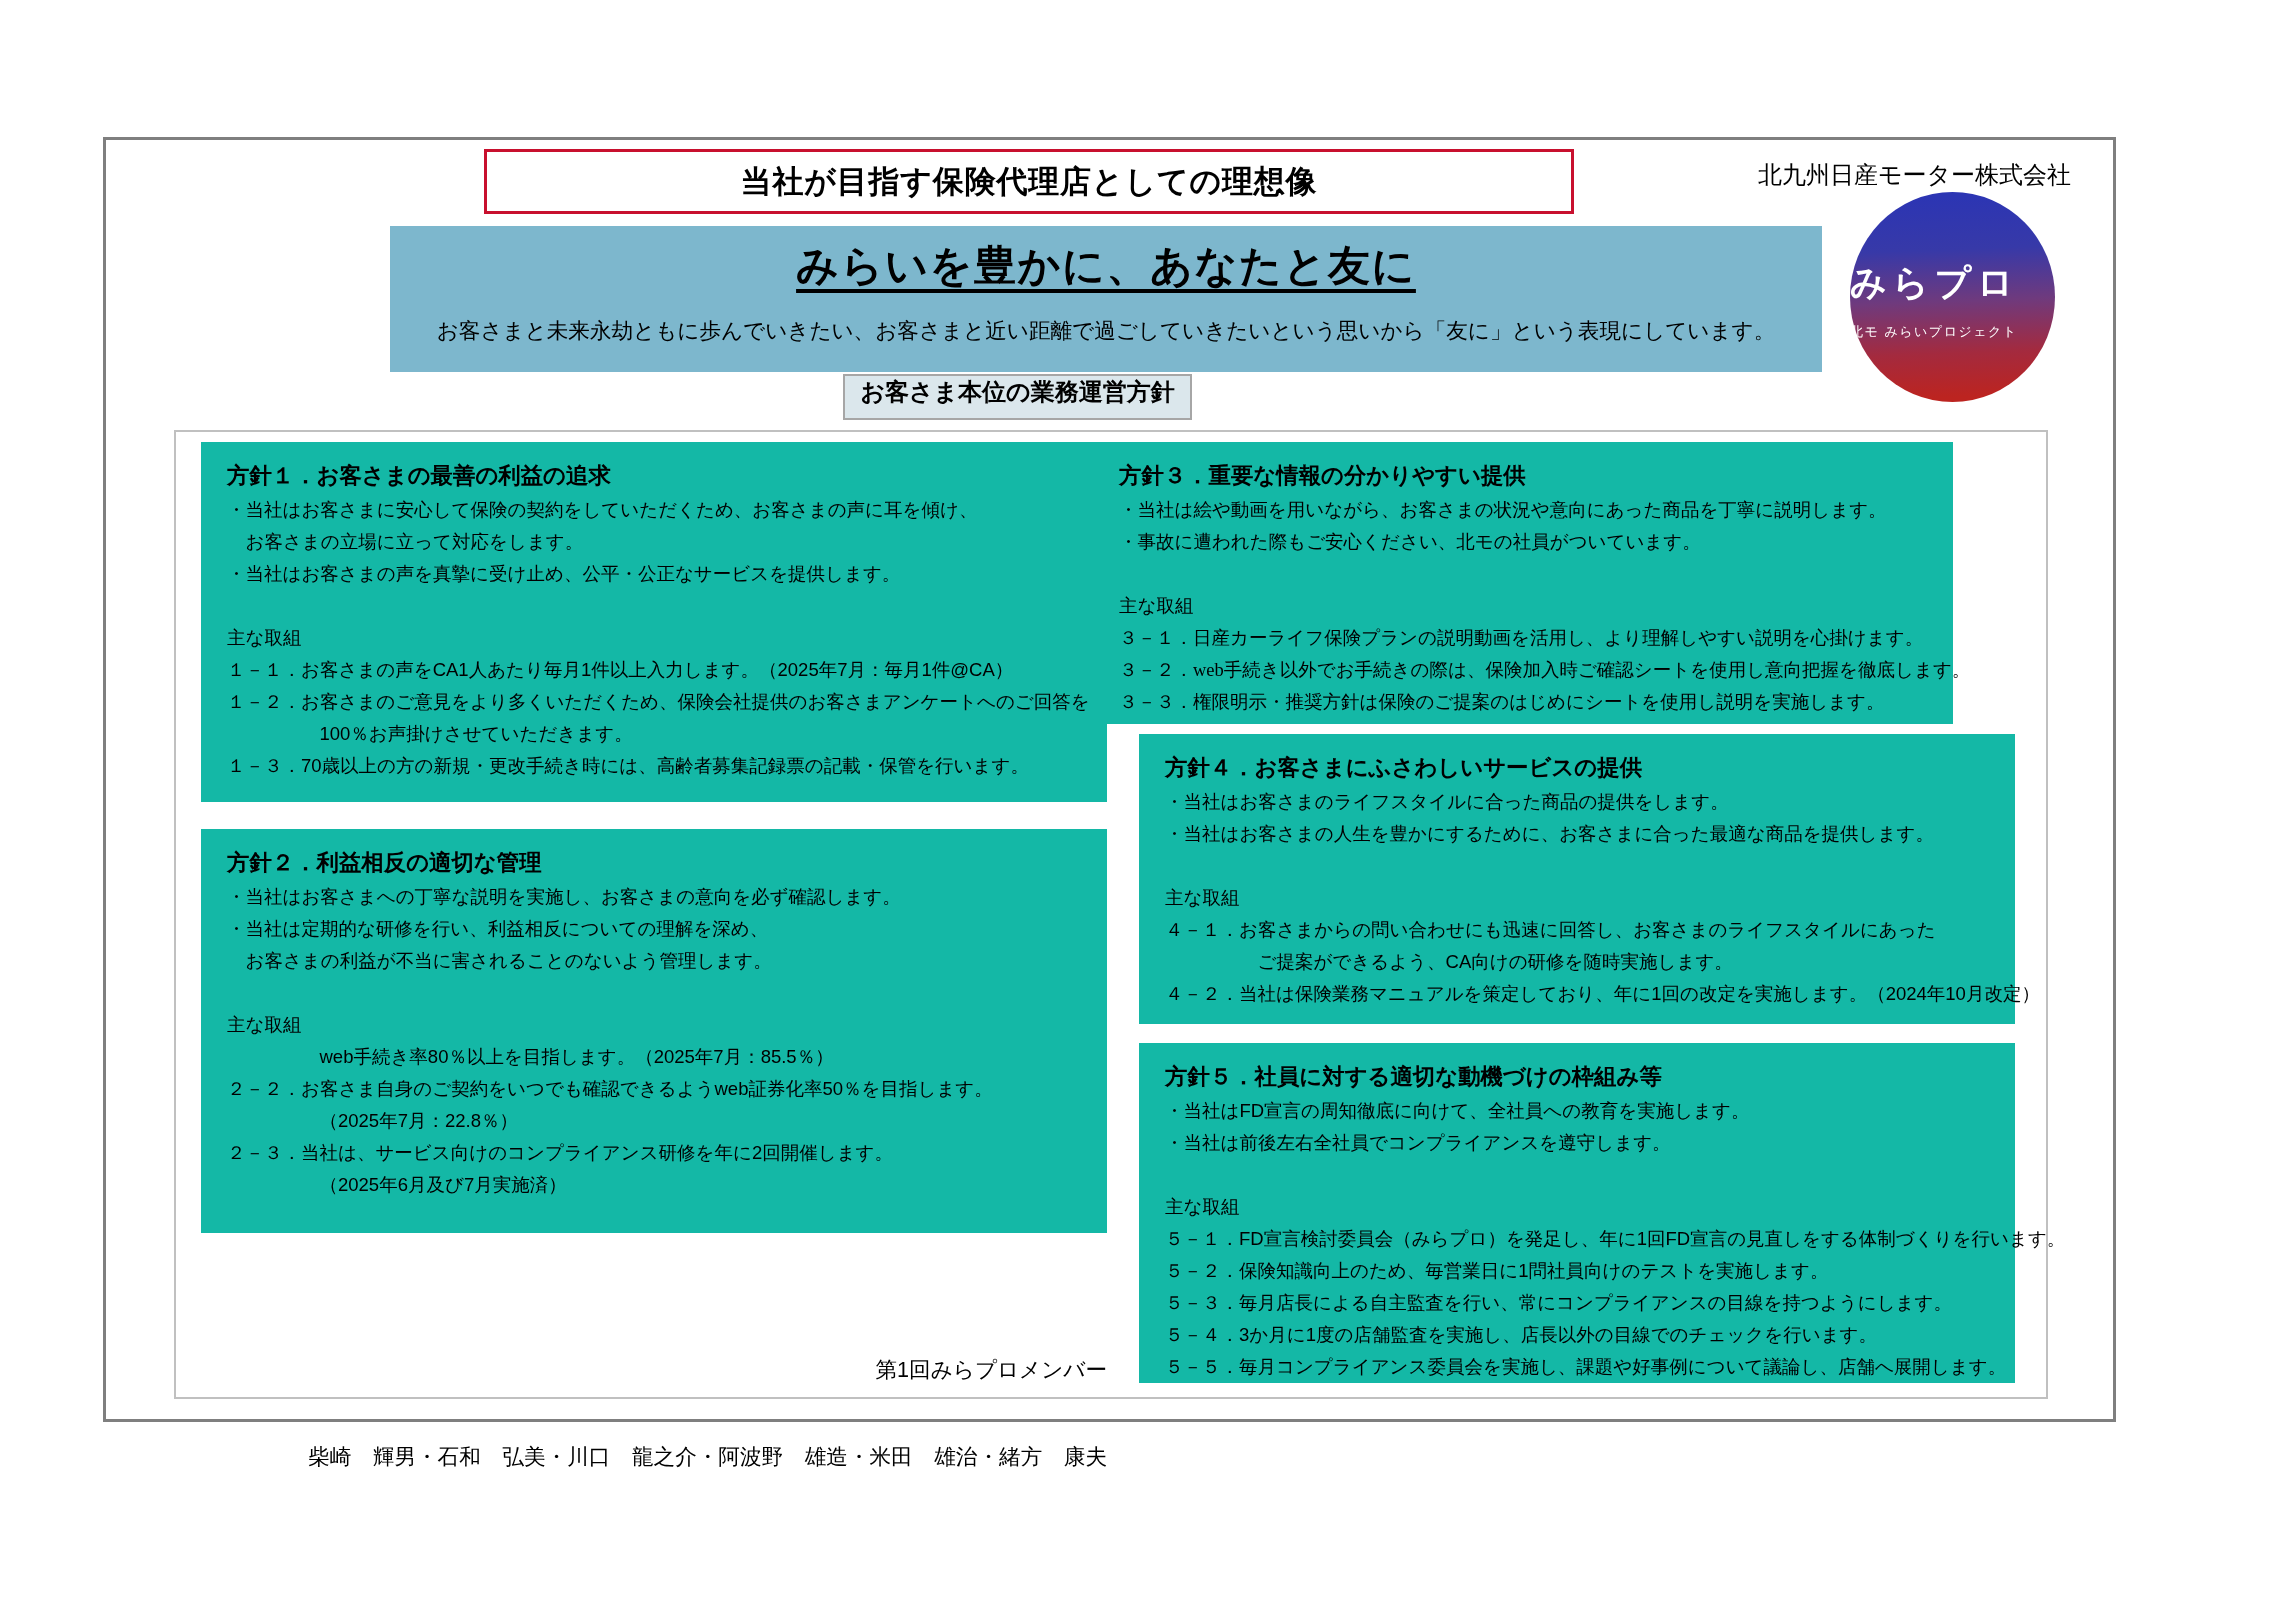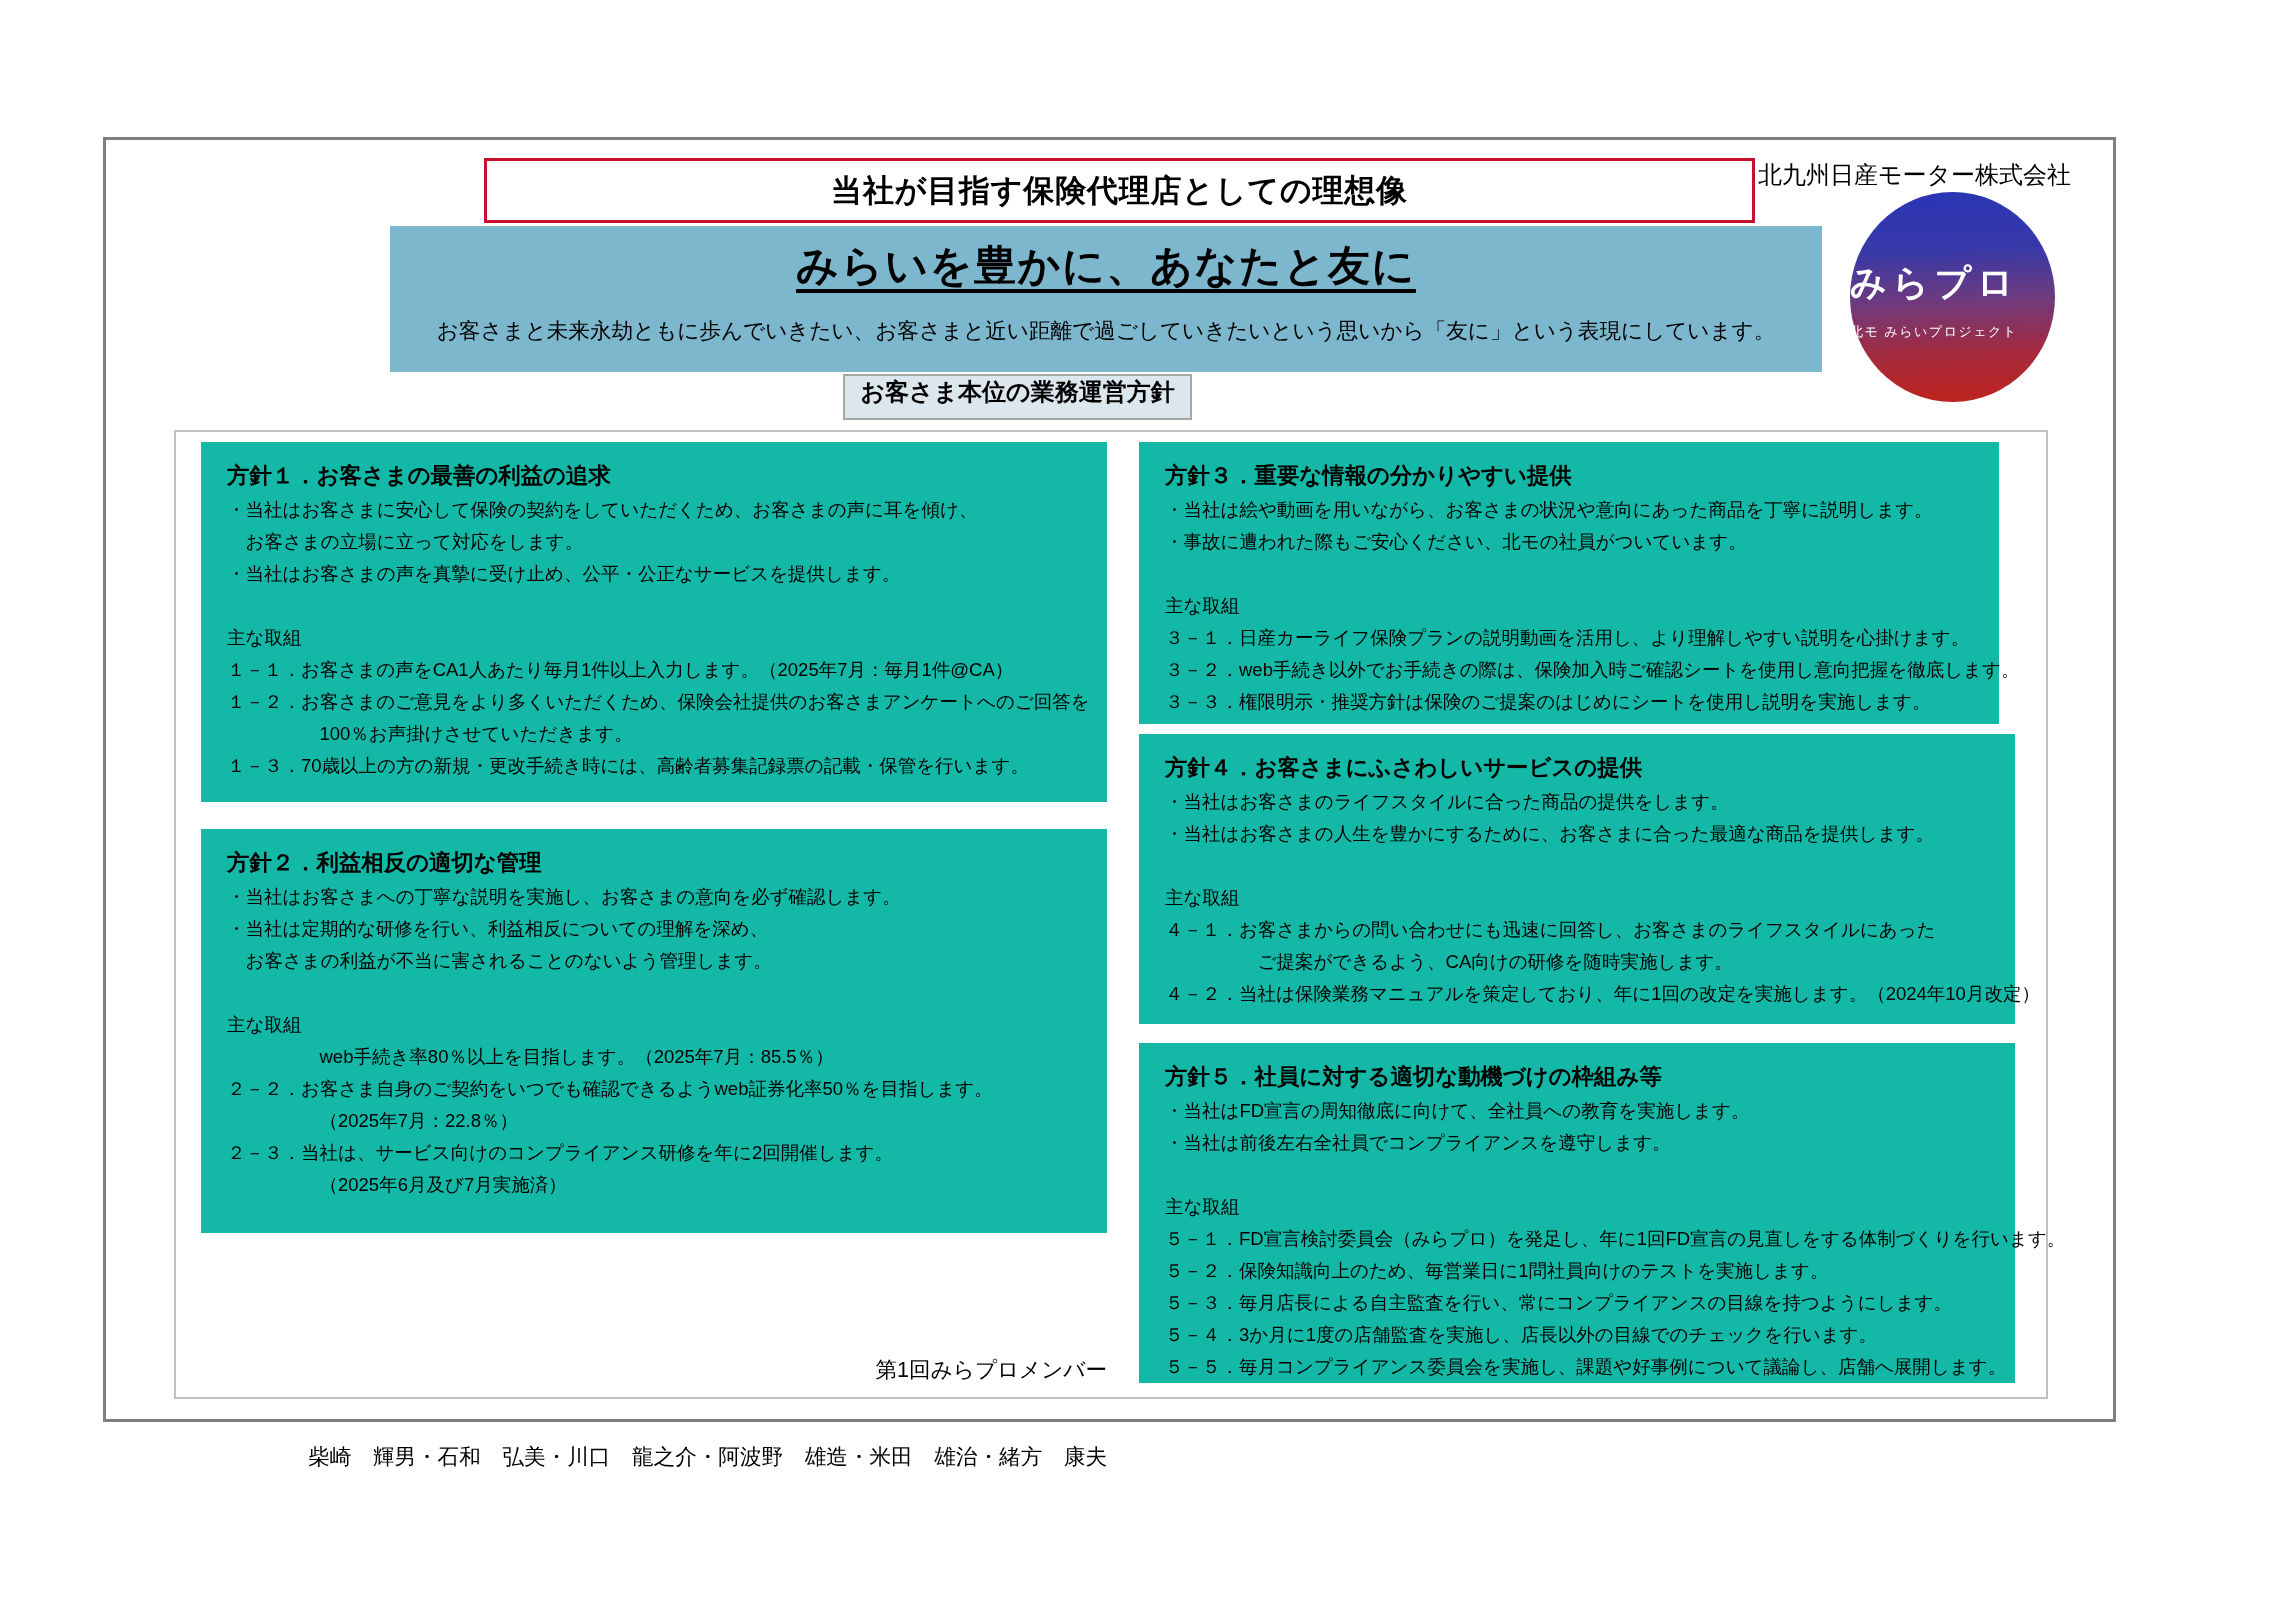--- a/index.html
+++ b/index.html
@@ -8,24 +8,24 @@
     font-family: "Liberation Sans", "DejaVu Sans", sans-serif;
     color:#000;
   }
   .page { position:relative; width:2295px; height:1623px; background:#ffffff; overflow:hidden; }
 
   .outer-frame {
     position:absolute; left:103px; top:137px; width:2013px; height:1285px;
     border:3.1px solid #7f7f7f; background:#ffffff;
   }
   .title-box {
-    position:absolute; left:484px; top:149px; width:1271px; height:65px;
+    position:absolute; left:484px; top:149px; width:1090px; height:65px;
     border:3.9px solid #c8102e; background:#ffffff;
     display:flex; align-items:center; justify-content:center;
-    font-size:31px; font-weight:bold; letter-spacing:0.8px;margin-top:9px;
+    font-size:31px; font-weight:bold; letter-spacing:0.8px;
   }
   .company-name {
     position:absolute; left:1531px; top:158px; width:540px;
     text-align:right; font-size:24px; line-height:34px;
   }
   .banner {
     position:absolute; left:390px; top:226px; width:1432px; height:146px;
     background:#7db7cd; text-align:center;
   }
   .banner-heading {
@@ -54,21 +54,21 @@
     position:absolute; left:174px; top:430px; width:1874px; height:969px;
     border:2.3px solid #c0c0c0; background:#ffffff;
   }
 
   .policy-box {
     position:absolute; background:#14b8a6; padding:15.4px 26px;
     font-size:18.5px; overflow:visible;
   }
   .policy-box-1 { left:201px;  top:442px;  width:906px; height:360px; }
   .policy-box-2 { left:201px;  top:829px; width:906px; height:404px; }
-  .policy-box-3 { left:1139px; top:442px;  width:860px; height:282px; }
+  .policy-box-3 { left:1093px; top:442px;  width:860px; height:282px;font-family:Liberation Serif, serif; }
   .policy-box-4 { left:1139px; top:734px;  width:876px; height:290px; }
   .policy-box-5 { left:1139px; top:1043px; width:876px; height:340px; }
 
   .policy-title { font-size:22.4px; font-weight:bold; line-height:37px; white-space:pre; }
   .policy-line  { line-height:32px; white-space:pre; }
   .policy-label { margin-top:32px; line-height:32px; white-space:pre; }
 
   .members {
     position:absolute; left:201px; top:1297px; width:906px;
     text-align:right; font-size:21.6px; line-height:29px; white-space:pre;

